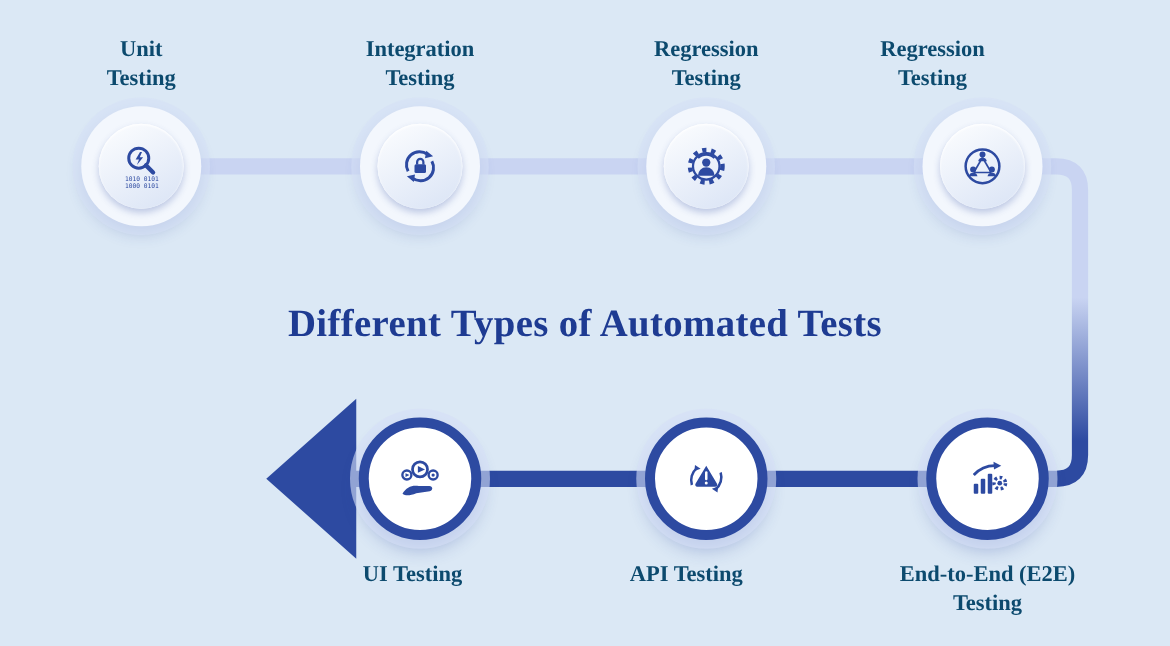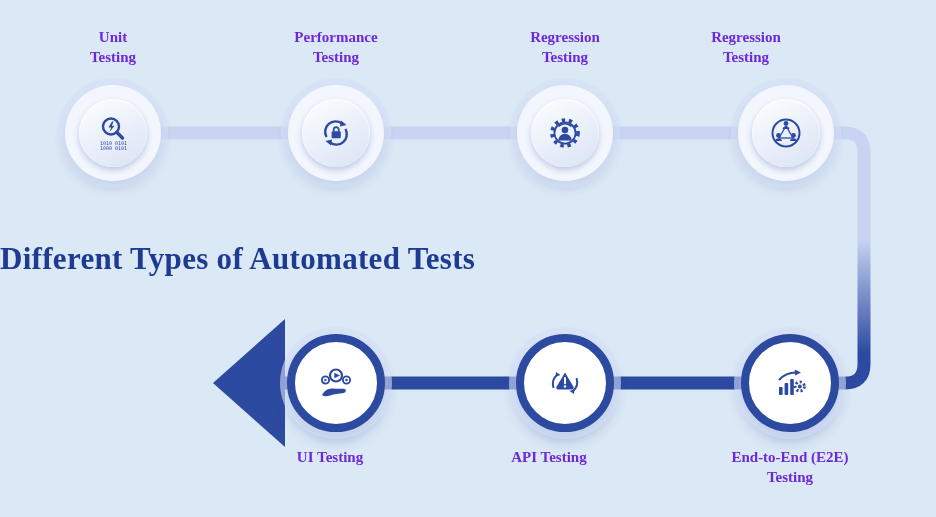--- a/index.html
+++ b/index.html
@@ -4,26 +4,26 @@
 <style>
   html,body{margin:0;padding:0;}
   body{
     width:936px;height:517px;position:relative;overflow:hidden;
     background:#dbe8f5;
     font-family:"Liberation Serif", serif;
   }
   .connector-svg{position:absolute;left:0;top:0;}
   .title{
     position:absolute;left:0;right:0;top:241px;
-    text-align:left;font-size:31px;font-weight:bold;
+    text-align:center;font-size:31px;font-weight:bold;
     color:#1e3b92;letter-spacing:.3px;
   }
   .label{
     position:absolute;width:180px;text-align:center;
-    color:#6d28d9;font-weight:bold;font-size:15px;line-height:1.3;
+    color:#0c4a6e;font-weight:bold;font-size:18px;line-height:1.3;
     white-space:pre-line;
   }
   .node{
     position:absolute;border-radius:50%;
     display:flex;align-items:center;justify-content:center;
   }
   .node-top{
     width:96px;height:96px;background:#f3f7fd;
     box-shadow:0 0 0 7px rgba(214,224,246,.55), 0 6px 12px rgba(45,74,161,.22);
   }
@@ -54,21 +54,21 @@
     </linearGradient>
   </defs>
   <path d="M113 133 H 845 Q 864 133 864 152 V 364 Q 864 383 845 383 H 281" fill="none" stroke="url(#connGrad)" stroke-width="13"></path>
   <polygon points="213,383 285,319 285,447" fill="#2d4aa1"></polygon>
 </svg>
 
 <div class="title">Different Types of Automated Tests</div>
 
 <div class="label" style="left:23px;top:28px">Unit
 Testing</div>
-<div class="label" style="left:246px;top:28px">Performance
+<div class="label" style="left:246px;top:28px">Integration
 Testing</div>
 <div class="label" style="left:475px;top:28px">Regression
 Testing</div>
 <div class="label" style="left:656px;top:28px">Regression
 Testing</div>
 
 <div class="node node-top" style="left:65px;top:85px">
   <div class="disc">
     <span class="node-icon">
       <svg viewBox="0 0 40 40">

